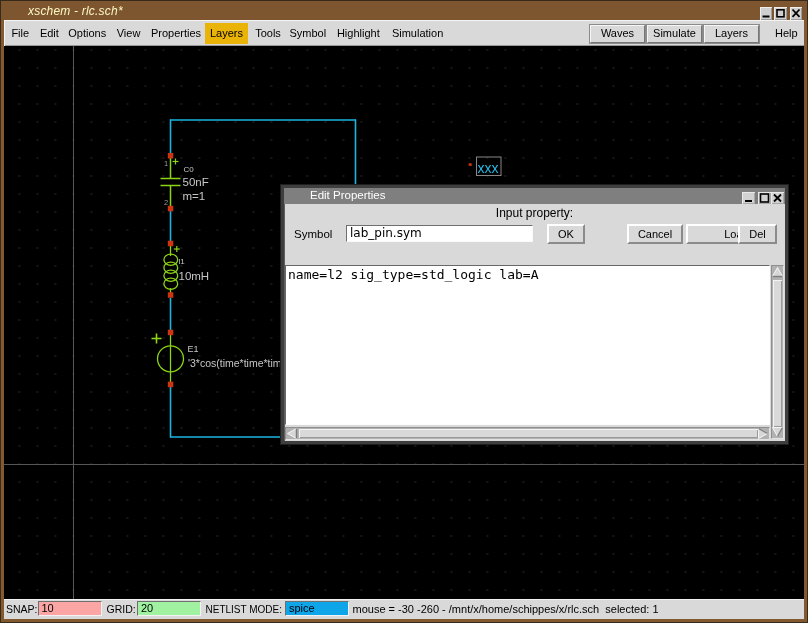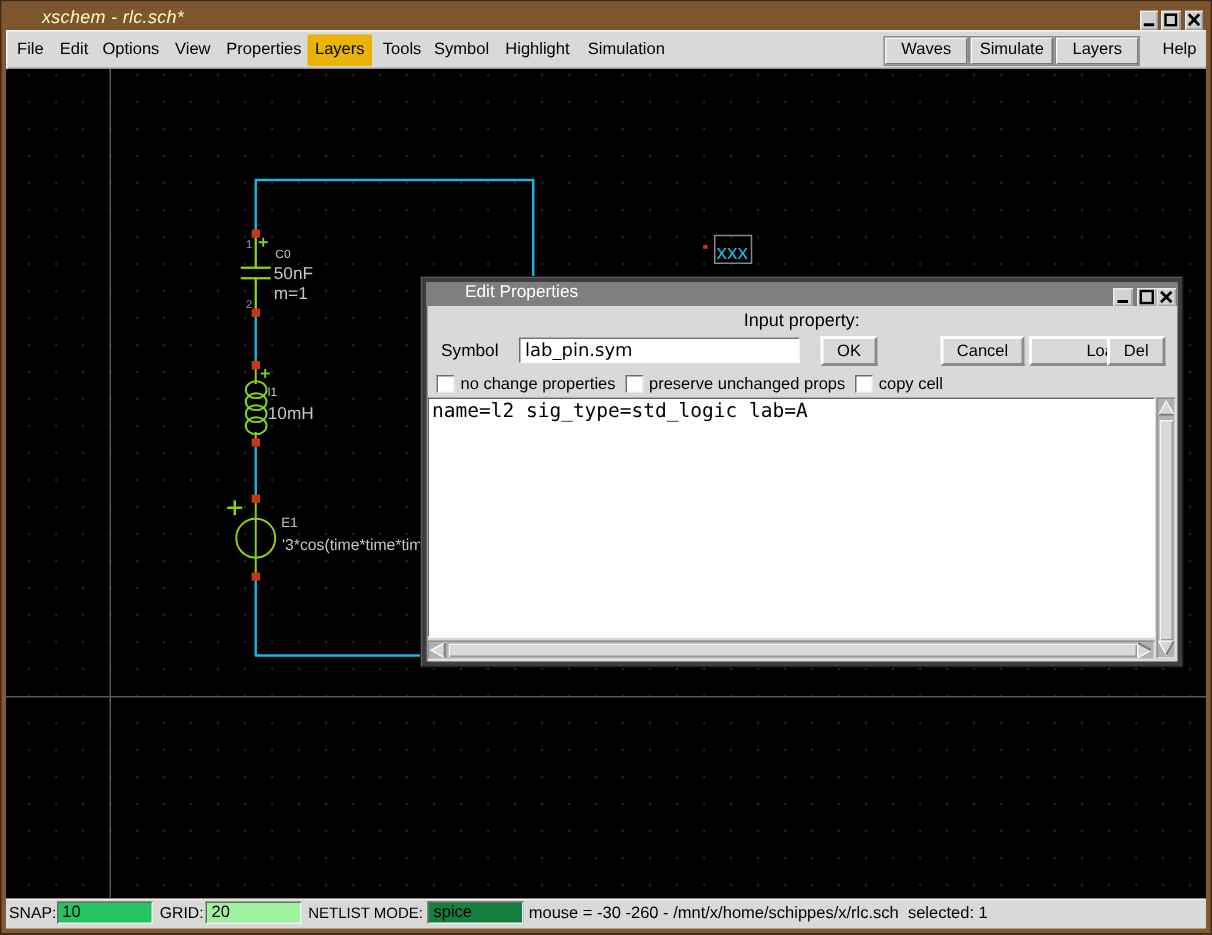--- a/index.html
+++ b/index.html
@@ -75,25 +75,25 @@
   #hsb .sb-thumb { top:1px; height:9px; left:13px; width:459px; }
   .sb-arrow { position:absolute; }
 
   
   .statusbar { position:absolute; left:4px; top:599px; width:800px; height:20px; background:#d9d9d9;
                box-shadow: inset 0 1px 0 #f2f2f2; font-size:11px; color:#000; }
   .sb-label { position:absolute; top:4px; white-space:nowrap; font-size:10.5px; }
   .sb-entry { position:absolute; top:1.5px; height:15.5px; border:1px solid; border-color:#6f6f6f #f2f2f2 #f2f2f2 #6f6f6f;
               font-family:"Liberation Sans", sans-serif; font-size:11px; color:#000; padding:0 0 1px 3px; }
   #snap-label { left:2px; }
-  #snap-entry { left:33.5px; width:64.5px; background:#22c55e; }
+  #snap-entry { left:33.5px; width:64.5px; background:#fca5a5; }
   #grid-label { left:102.5px; }
   #grid-entry { left:133px; width:63.5px; background:#a0f2a0; }
   #netlist-label { left:201.5px; font-size:10px; top:4.5px; }
-  #netlist-entry { left:281px; width:64px; background:#15803d; }
+  #netlist-entry { left:281px; width:64px; background:#0ea5e9; }
   .sb-info { position:absolute; left:348.5px; top:3.5px; white-space:pre; font-size:11px; }
 </style>
 </head>
 <body>
 
 <div class="frame">
 
   <div class="titlebar">
     <span class="title-text">xschem - rlc.sch*</span>
     <div class="win-btn" id="wb-min">
@@ -233,28 +233,20 @@
 
     <div class="dlg-input-property">Input property:</div>
 
     <span class="dlg-symbol-label">Symbol</span>
     <input class="dlg-symbol-input" type="text" value="lab_pin.sym" style="">
     <button class="dlg-push" id="btn-ok">OK</button>
     <button class="dlg-push" id="btn-cancel">Cancel</button>
     <button class="dlg-push" id="btn-load">Load</button>
     <button class="dlg-push" id="btn-del">Del</button>
 
-    <div class="dlg-checkrow">
-      <span class="checkbox"></span>
-      <span class="check-label">no change properties</span>
-      <span class="checkbox"></span>
-      <span class="check-label">preserve unchanged props</span>
-      <span class="checkbox"></span>
-      <span class="check-label">copy cell</span>
-    </div>
 
     <textarea class="dlg-textarea" spellcheck="false" style="">name=l2 sig_type=std_logic lab=A</textarea>
 
     <div class="sb" id="vsb">
       <svg class="sb-arrow" style="left:0;top:0" width="11" height="12">
         <polygon points="5.5,1.5 10.5,10.5 0.5,10.5" fill="#d6d6d6" stroke="#f5f5f5" stroke-width="1"></polygon>
         <line x1="0.5" y1="10.5" x2="10.5" y2="10.5" stroke="#7d7d7d" stroke-width="1.4"></line>
       </svg>
       <div class="sb-thumb"></div>
       <svg class="sb-arrow" style="left:0;bottom:0" width="11" height="12">

